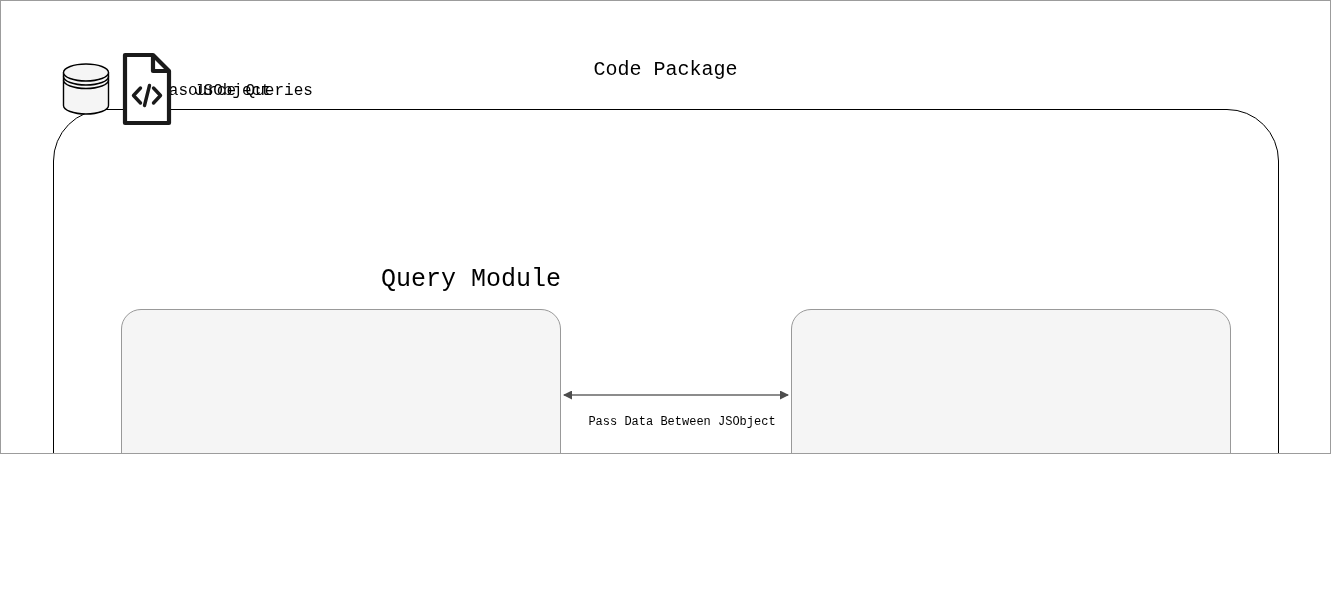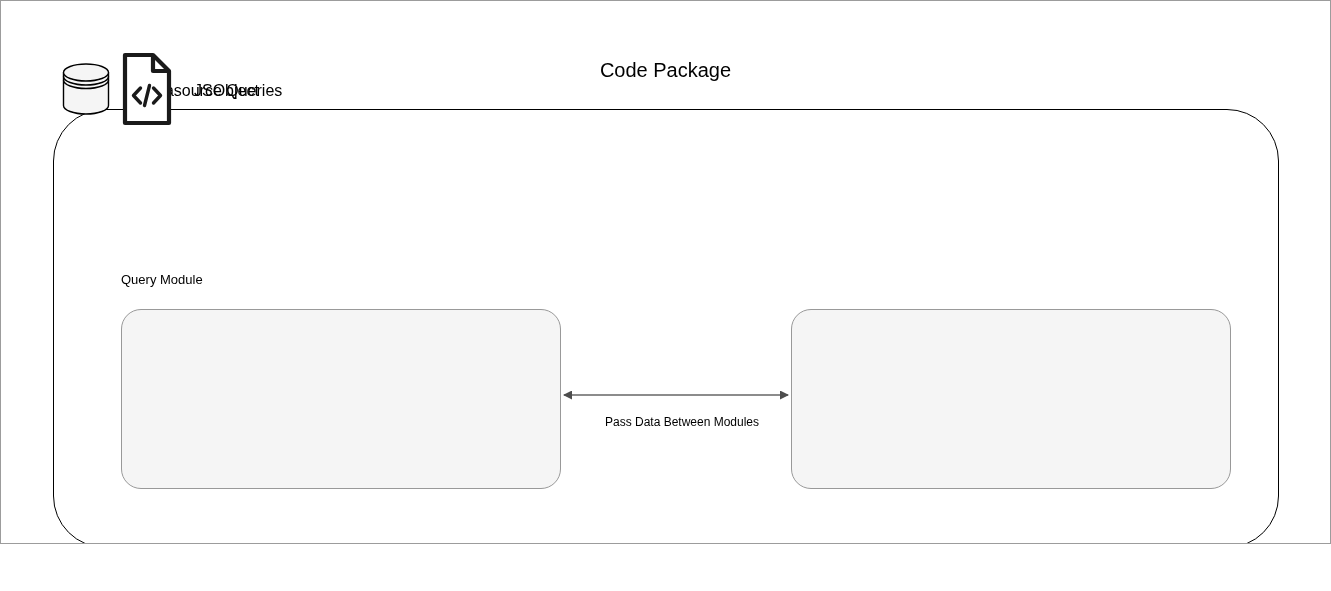--- a/index.html
+++ b/index.html
@@ -7,25 +7,26 @@
     margin: 0;
     padding: 0;
     background: #ffffff;
   }
   body {
     font-family: "Liberation Sans", sans-serif;
   }
   #canvas {
     position: relative;
     width: 1331px;
-    height: 544px;
+    height: 454px;
     background: #ffffff;
     box-sizing: border-box;
     border: 1px solid #9c9c9c;
     overflow: hidden;
+    font-family: Liberation Mono, monospace;
   }
 
   
   .package-title {
     position: absolute;
     left: 0;
     right: 0;
     top: 55px;
     text-align: center;
     font-size: 20px;
@@ -42,24 +43,24 @@
     border: 1.6px solid #000000;
     border-radius: 52px;
     box-sizing: border-box;
     background: transparent;
   }
 
   
   .module-label {
     position: absolute;
     top: 266px;
-    font-size: 13px;
+    font-size: 25px;
     color: #000000;
     line-height: 26px;
-    text-align: left;
+    text-align: right;
     white-space: nowrap;
   }
   .module-label.query  { left: 120px; width: 440px; }
   .module-label.js     { left: 790px; width: 440px; }
 
   .module-box {
     position: absolute;
     top: 308px;
     width: 440px;
     height: 180px;
@@ -170,15 +171,15 @@
           <path d="M 0 0 L 9 4.5 L 0 9 z" fill="#4d4d4d"></path>
         </marker>
         <marker id="arrow-start" markerWidth="9" markerHeight="9" refX="1" refY="4.5" orient="auto" markerUnits="userSpaceOnUse">
           <path d="M 9 0 L 0 4.5 L 9 9 z" fill="#4d4d4d"></path>
         </marker>
       </defs>
       <line x1="7" y1="20" x2="231" y2="20" stroke="#666666" stroke-width="1.6" marker-start="url(#arrow-start)" marker-end="url(#arrow-end)"></line>
     </svg>
   </div>
 
-  <div class="connector-label">Pass Data Between Modules</div>
+  <div class="connector-label">Pass Data Between JSObject</div>
 
 </div>
 
 </body></html>

